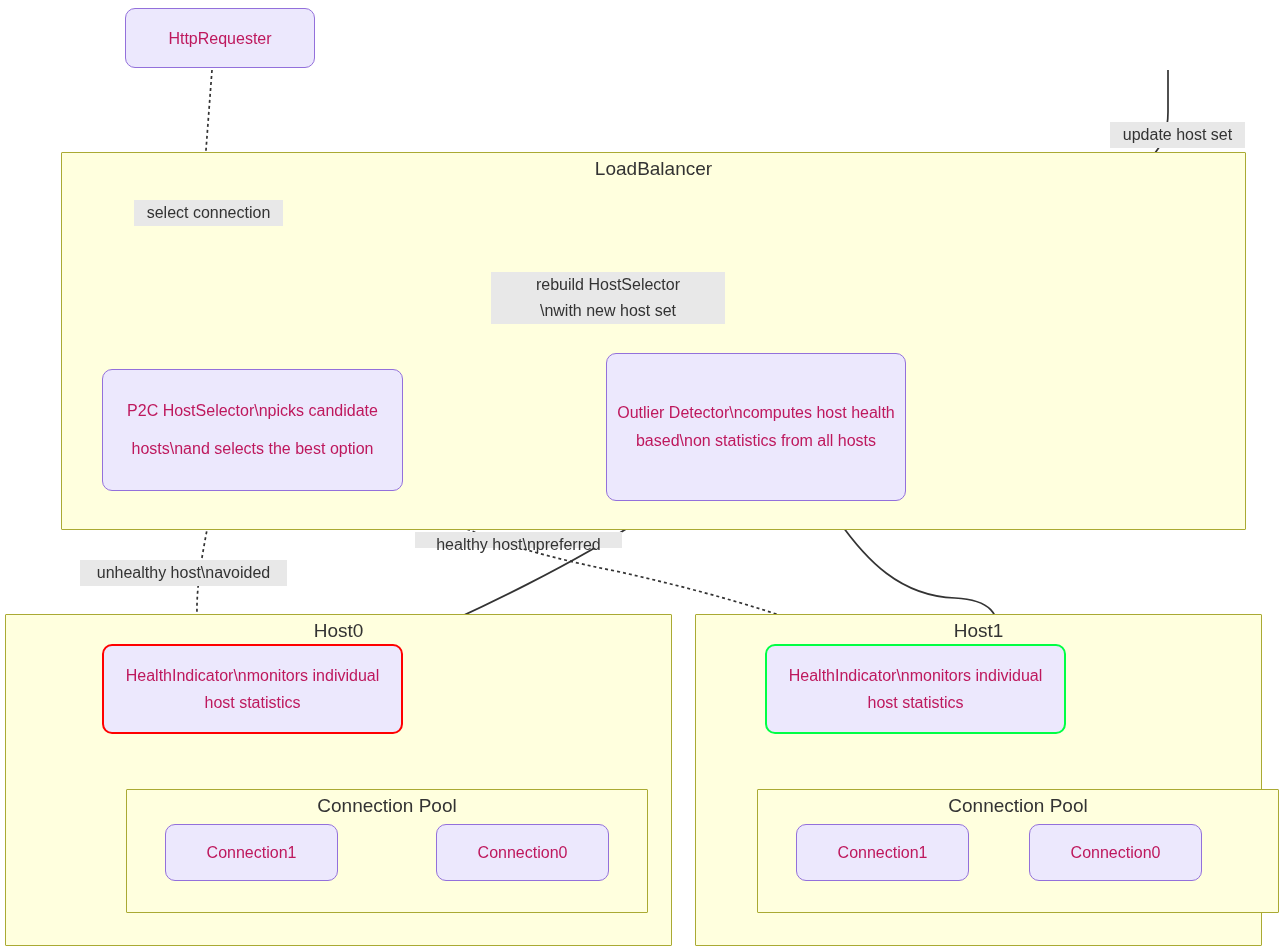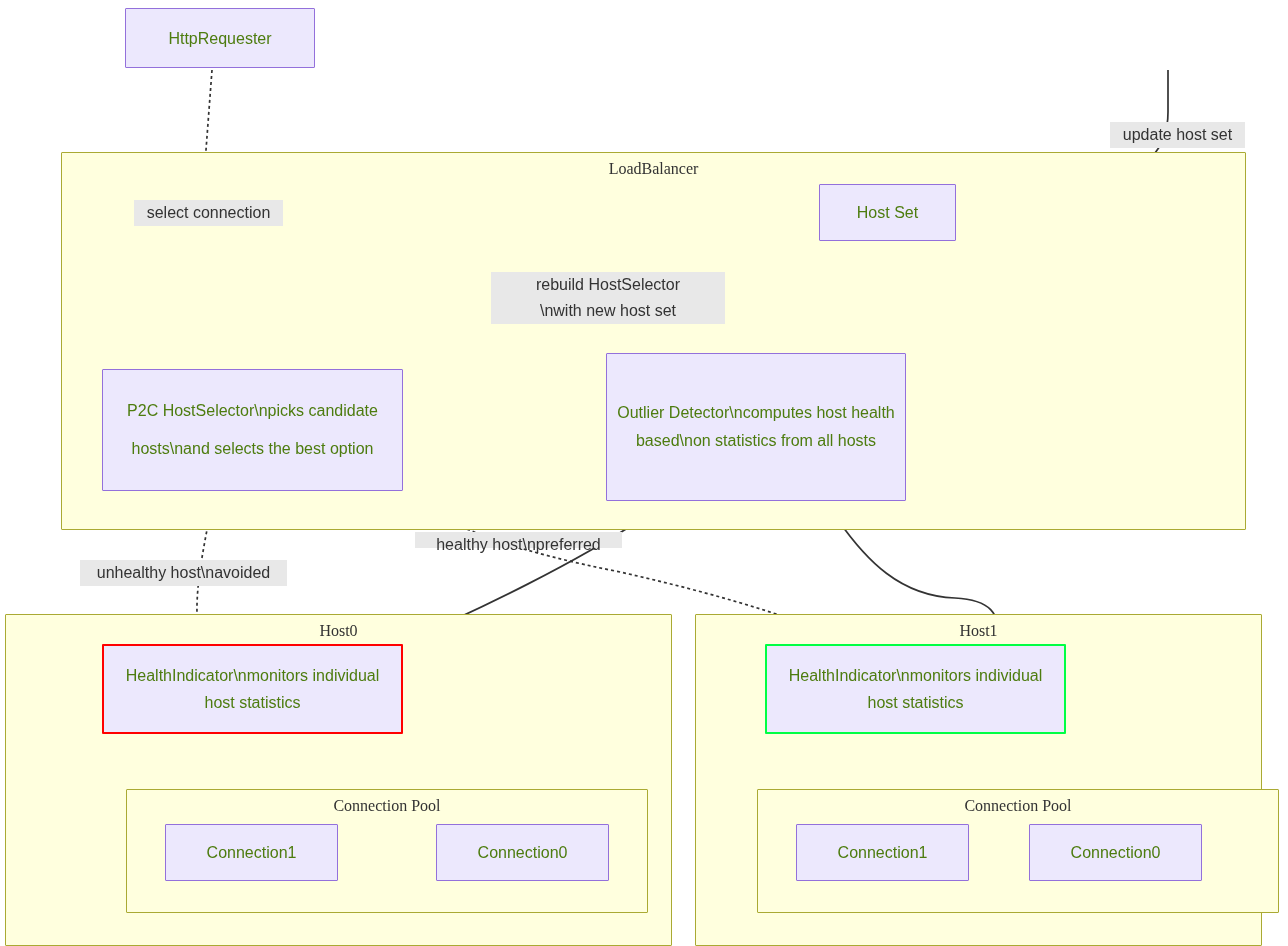--- a/index.html
+++ b/index.html
@@ -35,40 +35,39 @@
     border: 1px solid #aaaa33;
     border-radius: 1px;
     box-sizing: border-box;
   }
   .cluster-label {
     position: absolute;
     top: 6px;
     left: 0;
     width: 100%;
     text-align: center;
-    font-size: 16px;
+    font-size: 19px;
     color: #333333;
     line-height: 20px;
     white-space: nowrap;
-    font-family: Liberation Serif, serif;
   }
 
   
   .node {
     position: absolute;
     background: #ECE8FD;
     border: 1.4px solid #9370DB;
-    border-radius: 1px;
+    border-radius: 10px;
     box-sizing: border-box;
     display: flex;
     align-items: center;
     justify-content: center;
     text-align: center;
     font-size: 16px;
-    color: #4d7c0f;
+    color: #be185d;
     line-height: 27px;
     padding: 0 8px;
   }
   .node.red-border { border: 2px solid #ff0000; }
   .node.green-border { border: 2px solid #00ff44; }
 
   .node-text { display: block; width: 100%; }
 
   
   .edge-label {
@@ -117,23 +116,20 @@
 
   <div class="node" style="left:125px; top:8px; width:190px; height:60px;">
     <span class="node-text">HttpRequester</span>
   </div>
 
 
   <div class="cluster" style="left:61px; top:152px; width:1185px; height:378px;">
     <div class="cluster-label">LoadBalancer</div>
   </div>
 
-  <div class="node" style="left:819px; top:184px; width:137px; height:57px;">
-    <span class="node-text">Host Set</span>
-  </div>
 
   <div class="node" style="left:102px; top:369px; width:301px; height:122px; line-height:38px;">
     <span class="node-text">P2C HostSelector\npicks candidate hosts\nand selects the best option</span>
   </div>
 
   <div class="node" style="left:606px; top:353px; width:300px; height:148px; line-height:28px;">
     <span class="node-text">Outlier Detector\ncomputes host health based\non statistics from all hosts</span>
   </div>
 
   <div class="cluster" style="left:5px; top:614px; width:667px; height:332px;">

